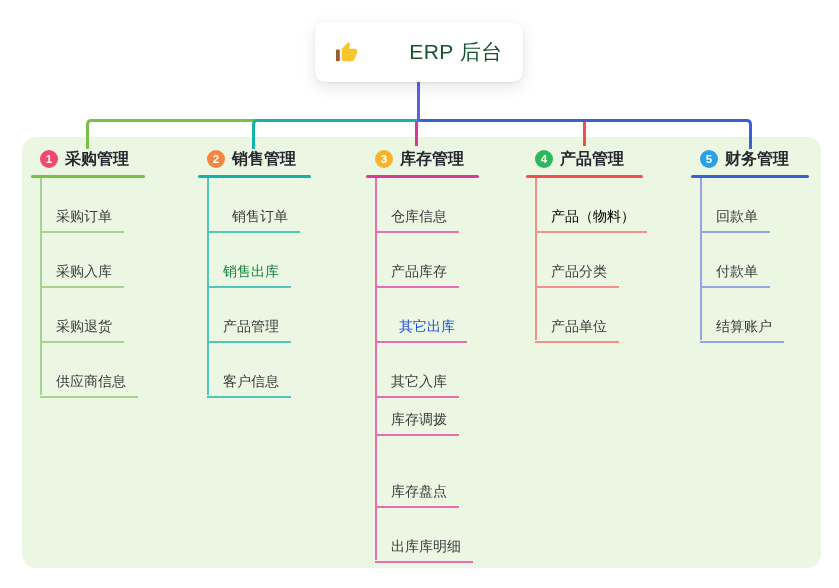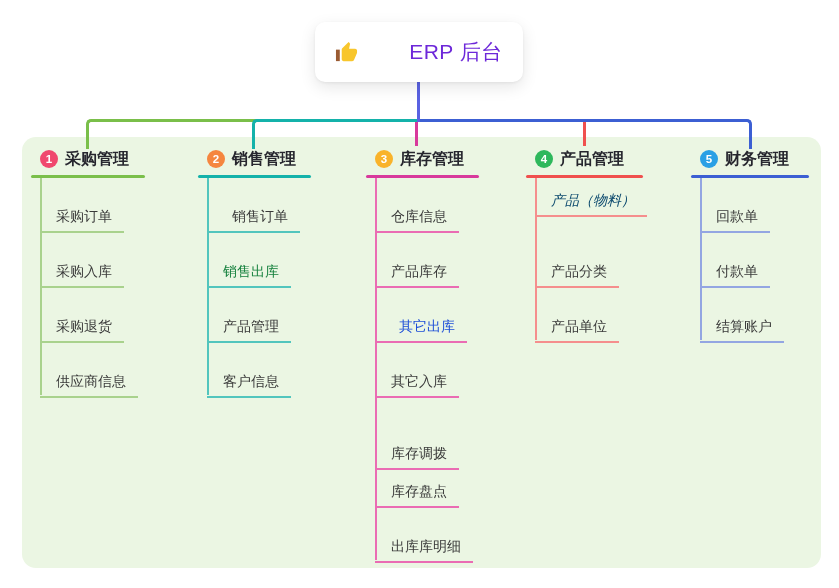--- a/index.html
+++ b/index.html
@@ -61,21 +61,21 @@
 
   <div id="panel" class="abs" style="background: rgb(235, 246, 227);"></div>
 
   <div id="root-card" class="abs">
     <span style="display:flex;">
       <svg width="23" height="23" viewBox="0 0 24 24" aria-hidden="true">
         <path fill="#9a5b32" d="M1 21h4V9H1v12z"></path>
         <path fill="#f8c62c" d="M23 10c0-1.1-.9-2-2-2h-6.31l.95-4.57.03-.32c0-.41-.17-.79-.44-1.06L14.17 1 7.59 7.59C7.22 7.95 7 8.45 7 9v10c0 1.1.9 2 2 2h9c.83 0 1.54-.5 1.84-1.22l3.02-7.05c.09-.23.14-.47.14-.73v-2z"></path>
       </svg>
     </span>
-    <span class="root-label" style="color: #6d28d9; margin-left: 42px;">ERP 后台</span>
+    <span class="root-label" style="color: #14532d; margin-left: 42px;">ERP 后台</span>
   </div>
 
   <div id="trunk" class="abs trunk" style="left: 417px; top: 82px; height: 40px; background: rgb(90, 98, 226);"></div>
 
   <div id="connectors">
       <div class="abs elbow-left" style="left: 86px; top: 119px; width: 168px; height: 27px; border-color: rgb(122, 191, 74);"></div>
       <div class="abs elbow-left" style="left: 252px; top: 119px; width: 167px; height: 27px; border-color: rgb(20, 178, 170);"></div>
       <div class="abs elbow-right" style="left: 418px; top: 119px; width: 331px; height: 27px; border-color: rgb(60, 95, 211);"></div>
       <div class="abs drop" style="left: 415px; top: 122px; width: 3px; height: 24px; background: rgb(216, 58, 156);"></div>
       <div class="abs drop" style="left: 583px; top: 122px; width: 3px; height: 24px; background: rgb(240, 80, 78);"></div>
@@ -104,30 +104,30 @@
       <div class="abs branch-label" style="left: 375px; top: 148px;">
         <div class="badge" style="background: rgb(249, 179, 42);">3</div>
         <div class="branch-title" style="color: rgb(38, 38, 46);">库存管理</div>
       </div>
       <div class="abs branch-underline" style="left: 366px; top: 175px; width: 113px; height: 3px; background: rgb(216, 58, 156);"></div>
       <div class="abs child-rail" style="left: 375px; top: 177px; width: 2px; height: 383px; background: rgb(234, 108, 179);"></div>
       <div class="abs child-node" style="left: 375px; top: 203px; border-bottom-color: rgb(234, 108, 179); color: rgb(58, 58, 58);">仓库信息</div>
       <div class="abs child-node" style="left: 375px; top: 258px; border-bottom-color: rgb(234, 108, 179); color: rgb(58, 58, 58);">产品库存</div>
       <div class="abs child-node" style="left: 375px; top: 313px; border-bottom-color: rgb(234, 108, 179); color: #1d4ed8; padding-left: 24px;">其它出库</div>
       <div class="abs child-node" style="left: 375px; top: 368px; border-bottom-color: rgb(234, 108, 179); color: rgb(58, 58, 58);">其它入库</div>
-      <div class="abs child-node" style="left: 375px; top: 440px; border-bottom-color: rgb(234, 108, 179); color: rgb(58, 58, 58);">库存调拨</div>
+      <div class="abs child-node" style="left: 375px; top: 406px; border-bottom-color: rgb(234, 108, 179); color: rgb(58, 58, 58);">库存调拨</div>
       <div class="abs child-node" style="left: 375px; top: 478px; border-bottom-color: rgb(234, 108, 179); color: rgb(58, 58, 58);">库存盘点</div>
       <div class="abs child-node" style="left: 375px; top: 533px; border-bottom-color: rgb(234, 108, 179); color: rgb(58, 58, 58);">出库库明细</div>
       <div class="abs branch-label" style="left: 535px; top: 148px;">
         <div class="badge" style="background: rgb(46, 184, 92);">4</div>
         <div class="branch-title" style="color: rgb(38, 38, 46);">产品管理</div>
       </div>
       <div class="abs branch-underline" style="left: 526px; top: 175px; width: 117px; height: 3px; background: rgb(240, 80, 78);"></div>
       <div class="abs child-rail" style="left: 535px; top: 177px; width: 2px; height: 163px; background: rgb(245, 142, 141);"></div>
-      <div class="abs child-node" style="left: 535px; top: 187px; border-bottom-color: rgb(245, 142, 141); color: #0c4a6e; font-style: italic;">产品（物料）</div>
+      <div class="abs child-node" style="left: 535px; top: 203px; border-bottom-color: rgb(245, 142, 141); color: #000000;">产品（物料）</div>
       <div class="abs child-node" style="left: 535px; top: 258px; border-bottom-color: rgb(245, 142, 141); color: rgb(58, 58, 58);">产品分类</div>
       <div class="abs child-node" style="left: 535px; top: 313px; border-bottom-color: rgb(245, 142, 141); color: rgb(58, 58, 58);">产品单位</div>
       <div class="abs branch-label" style="left: 700px; top: 148px;">
         <div class="badge" style="background: rgb(42, 160, 229);">5</div>
         <div class="branch-title" style="color: rgb(38, 38, 46);">财务管理</div>
       </div>
       <div class="abs branch-underline" style="left: 691px; top: 175px; width: 118px; height: 3px; background: rgb(60, 95, 211);"></div>
       <div class="abs child-rail" style="left: 700px; top: 177px; width: 2px; height: 163px; background: rgb(147, 166, 226);"></div>
       <div class="abs child-node" style="left: 700px; top: 203px; border-bottom-color: rgb(147, 166, 226); color: rgb(58, 58, 58);">回款单</div>
       <div class="abs child-node" style="left: 700px; top: 258px; border-bottom-color: rgb(147, 166, 226); color: rgb(58, 58, 58);">付款单</div>

